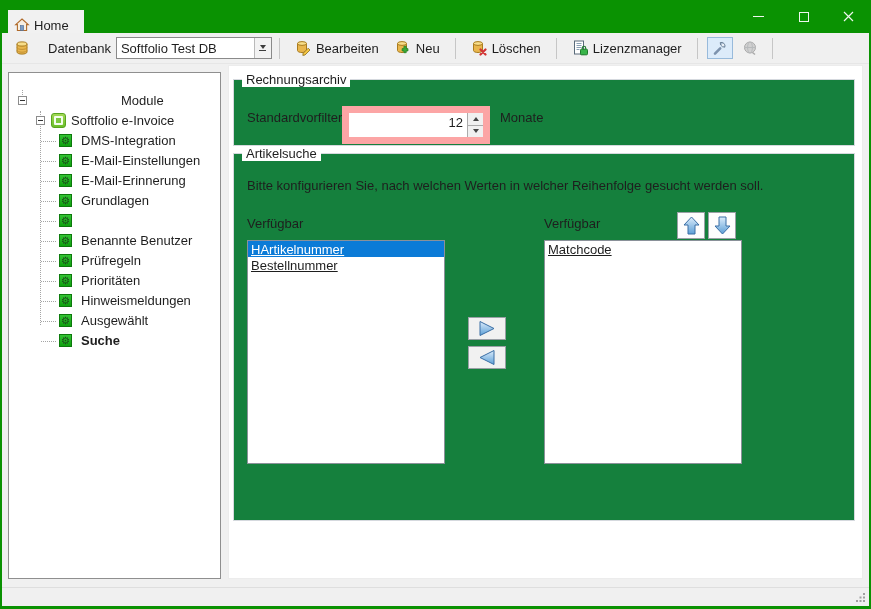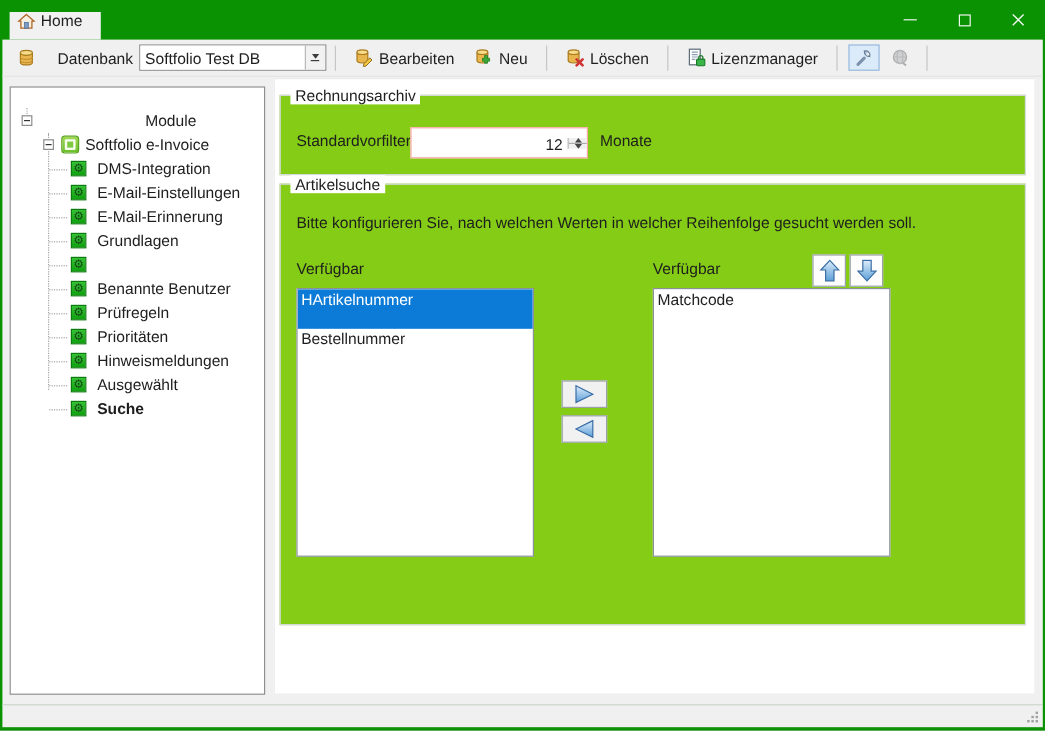--- a/index.html
+++ b/index.html
@@ -3,21 +3,21 @@
 <meta charset="utf-8">
 <style>
   * { margin:0; padding:0; box-sizing:border-box; }
   html,body { background:#d4d4d4; }
   body { font-family:"Liberation Sans", sans-serif; }
   #win { position:relative; width:871px; height:609px; background:#0a9202; overflow:hidden; }
 
   
   .titlebar { position:absolute; top:0; left:0; right:0; height:33px; background:#0a9202; }
   .tab-home { position:absolute; left:8px; top:10px; height:23px; width:76px; background:#f1f1f1;
-              display:flex; align-items:flex-start; gap:4px; padding-left:6px; font-size:13px; color:#1e1e1e; }
+              display:flex; align-items:flex-end; gap:4px; padding-left:6px; font-size:13px; color:#1e1e1e; }
   .win-controls { position:absolute; right:0; top:0; height:33px; display:flex; }
   .wc { width:45px; height:33px; display:flex; align-items:center; justify-content:center; }
   .wc-min-glyph { width:11px; height:1px; background:#eef6ee; }
   .wc-max-glyph { width:10px; height:10px; border:1px solid #eef6ee; }
 
   
   .toolbar { position:absolute; top:33px; left:2px; right:2px; height:31px; background:#f0f0f0;
              border-bottom:1px solid #e6e6e6; display:flex; align-items:center; padding-left:12px;
              font-size:13px; color:#1e1e1e; }
   .tb-label { margin:0 5px 0 18px; }
@@ -52,38 +52,38 @@
            background:linear-gradient(#a2d855,#6cbf2a); border:1px solid #58a51e;
            display:flex; align-items:center; justify-content:center; }
   .picon-inner { width:9px; height:9px; background:#f4fdee; border-radius:1px;
                  display:flex; align-items:center; justify-content:center; }
   .picon-dot { width:5px; height:5px; background:#7cc83e; }
   .bold { font-weight:bold; }
 
   
   .right-panel { position:absolute; left:226px; top:1px; right:6px; bottom:8px; background:#fff;
                  border:1px solid #ececec; font-size:13px; color:#1e1e1e; }
-  .groupbox { position:absolute; border:1px solid #d5d9de; background:#84cc16; }
+  .groupbox { position:absolute; border:1px solid #d5d9de; background:#15803d; }
   .group-title { position:absolute; top:-8px; left:8px; background:#fff; padding:0 4px; font-size:13px; }
   .gb-rechnung { left:4px; top:13px; right:7px; height:67px; }
   .gb-artikel  { left:4px; top:87px; right:7px; height:368px; }
 
   .lbl { position:absolute; white-space:nowrap; }
-  .spinbox { position:absolute; left:108px; top:26px; width:148px; height:26px; border:1px solid #fca5a5;
-             display:flex; background:#fff;align-items:center; }
+  .spinbox { position:absolute; left:108px; top:26px; width:148px; height:38px; border:7px solid #fca5a5;
+             display:flex; background:#fff; }
   .spin-val { flex:1; text-align:right; padding:2px 4px 0 0; font-size:13px; }
   .spin-col { width:16px; border-left:1px solid #ababab; display:flex; flex-direction:column; }
   .spin-btn { flex:1; background:#f0f0f0; display:flex; align-items:center; justify-content:center; }
   .spin-btn + .spin-btn { border-top:1px solid #ababab; }
   .tri-up-s { width:0; height:0; border-left:3px solid transparent; border-right:3px solid transparent; border-bottom:4px solid #444; }
   .tri-dn-s { width:0; height:0; border-left:3px solid transparent; border-right:3px solid transparent; border-top:4px solid #444; }
 
   .listbox { position:absolute; top:86px; width:198px; height:224px; border:1px solid #8a9199; background:#fff; overflow:hidden; }
   .list-avail { left:13px; } .list-sel { left:310px; }
-  .litem { height:33px; line-height:17px; padding-left:3px; white-space:nowrap; }
+  .litem { height:16px; line-height:17px; padding-left:3px; white-space:nowrap;text-decoration:underline; }
   .litem.selected { background:#0b7bd7; color:#fff; }
 
   .updown { position:absolute; left:443px; top:58px; display:flex; gap:3px; }
   .sq-btn { width:28px; height:27px; background:#fdfdfd; border:1px solid #9aa0a6; display:flex; align-items:center; justify-content:center; }
   .wide-btn { position:absolute; left:234px; width:38px; height:23px; background:#f1f1f1; border:1px solid #9aa0a6;
               display:flex; align-items:center; justify-content:center; }
 
   
   .statusbar { position:absolute; left:2px; right:2px; bottom:3px; height:19px; background:#f0f0f0; border-top:1px solid #dedede; }
   .grip { position:absolute; right:3px; bottom:3px; }

